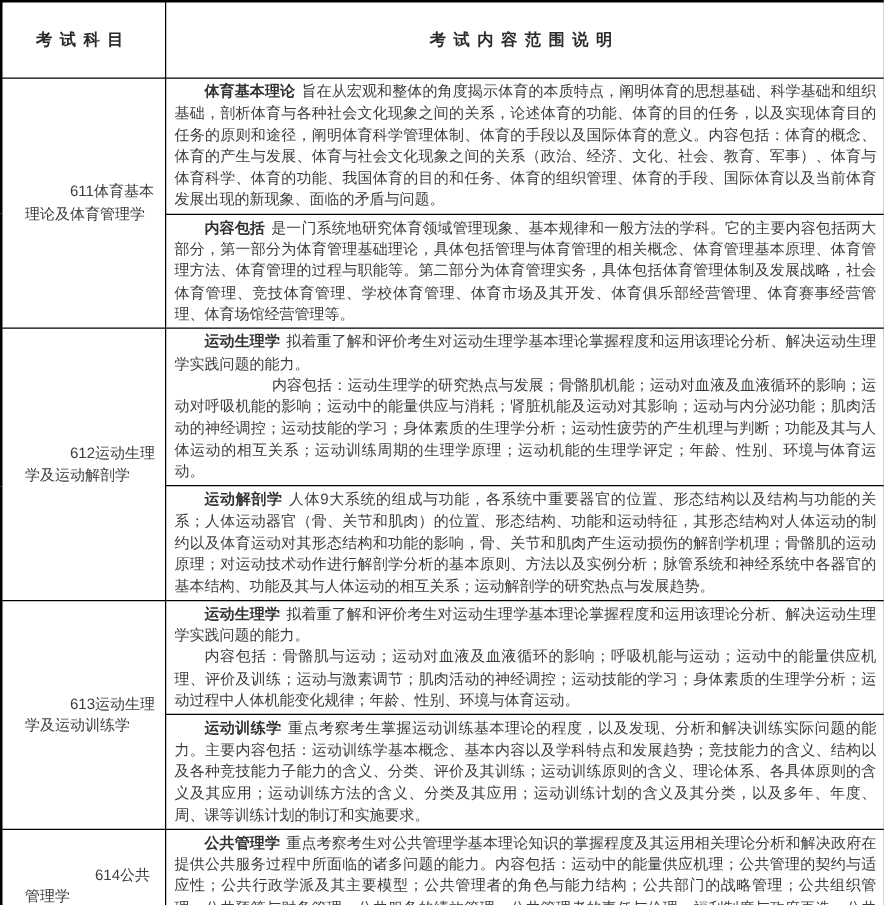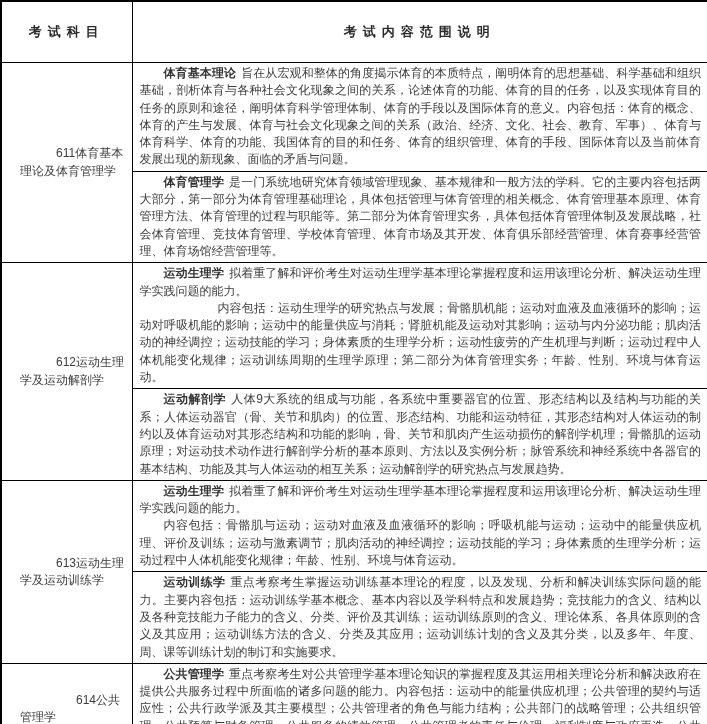--- a/index.html
+++ b/index.html
@@ -39,31 +39,31 @@
     <tr>
       <td class="subject" rowspan="2">
         <div class="subject-label">611体育基本理论及体育管理学</div>
       </td>
       <td class="content">
         <p><b class="sec-title">体育基本理论</b><span>旨在从宏观和整体的角度揭示体育的本质特点，阐明体育的思想基础、科学基础和组织基础，剖析体育与各种社会文化现象之间的关系，论述体育的功能、体育的目的任务，以及实现体育目的任务的原则和途径，阐明体育科学管理体制、体育的手段以及国际体育的意义。内容包括：体育的概念、体育的产生与发展、体育与社会文化现象之间的关系（政治、经济、文化、社会、教育、军事）、体育与体育科学、体育的功能、我国体育的目的和任务、体育的组织管理、体育的手段、国际体育以及当前体育发展出现的新现象、面临的矛盾与问题。</span></p>
       </td>
     </tr>
     <tr>
       <td class="content">
-        <p><b class="sec-title">体育管理学</b><span>是一门系统地研究体育领域管理现象、基本规律和一般方法的学科。它的主要内容包括两大部分，第一部分为体育管理基础理论，具体包括管理与体育管理的相关概念、体育管理基本原理、体育管理方法、体育管理的过程与职能等。第二部分为体育管理实务，具体包括体育管理体制及发展战略，社会体育管理、竞技体育管理、学校体育管理、体育市场及其开发、体育俱乐部经营管理、体育赛事经营管理、体育场馆经营管理等。</span></p>
+        <p><b class="sec-title">内容包括</b><span>是一门系统地研究体育领域管理现象、基本规律和一般方法的学科。它的主要内容包括两大部分，第一部分为体育管理基础理论，具体包括管理与体育管理的相关概念、体育管理基本原理、体育管理方法、体育管理的过程与职能等。第二部分为体育管理实务，具体包括体育管理体制及发展战略，社会体育管理、竞技体育管理、学校体育管理、体育市场及其开发、体育俱乐部经营管理、体育赛事经营管理、体育场馆经营管理等。</span></p>
       </td>
     </tr>
 
     <tr>
       <td class="subject" rowspan="2">
         <div class="subject-label">612运动生理学及运动解剖学</div>
       </td>
       <td class="content">
         <p><b class="sec-title">运动生理学</b><span>拟着重了解和评价考生对运动生理学基本理论掌握程度和运用该理论分析、解决运动生理学实践问题的能力。</span></p>
-        <p class="cont-big"><span>内容包括：运动生理学的研究热点与发展；骨骼肌机能；运动对血液及血液循环的影响；运动对呼吸机能的影响；运动中的能量供应与消耗；肾脏机能及运动对其影响；运动与内分泌功能；肌肉活动的神经调控；运动技能的学习；身体素质的生理学分析；运动性疲劳的产生机理与判断；运动过程中人体机能变化规律；运动训练周期的生理学原理；第二部分为体育管理实务；年龄、性别、环境与体育运动。</span></p>
+        <p class="cont-big"><span>内容包括：运动生理学的研究热点与发展；骨骼肌机能；运动对血液及血液循环的影响；运动对呼吸机能的影响；运动中的能量供应与消耗；肾脏机能及运动对其影响；运动与内分泌功能；肌肉活动的神经调控；运动技能的学习；身体素质的生理学分析；运动性疲劳的产生机理与判断；功能及其与人体运动的相互关系；运动训练周期的生理学原理；运动机能的生理学评定；年龄、性别、环境与体育运动。</span></p>
       </td>
     </tr>
     <tr>
       <td class="content">
         <p><b class="sec-title">运动解剖学</b><span>人体9大系统的组成与功能，各系统中重要器官的位置、形态结构以及结构与功能的关系；人体运动器官（骨、关节和肌肉）的位置、形态结构、功能和运动特征，其形态结构对人体运动的制约以及体育运动对其形态结构和功能的影响，骨、关节和肌肉产生运动损伤的解剖学机理；骨骼肌的运动原理；对运动技术动作进行解剖学分析的基本原则、方法以及实例分析；脉管系统和神经系统中各器官的基本结构、功能及其与人体运动的相互关系；运动解剖学的研究热点与发展趋势。</span></p>
       </td>
     </tr>
 
     <tr>
       <td class="subject" rowspan="2">

